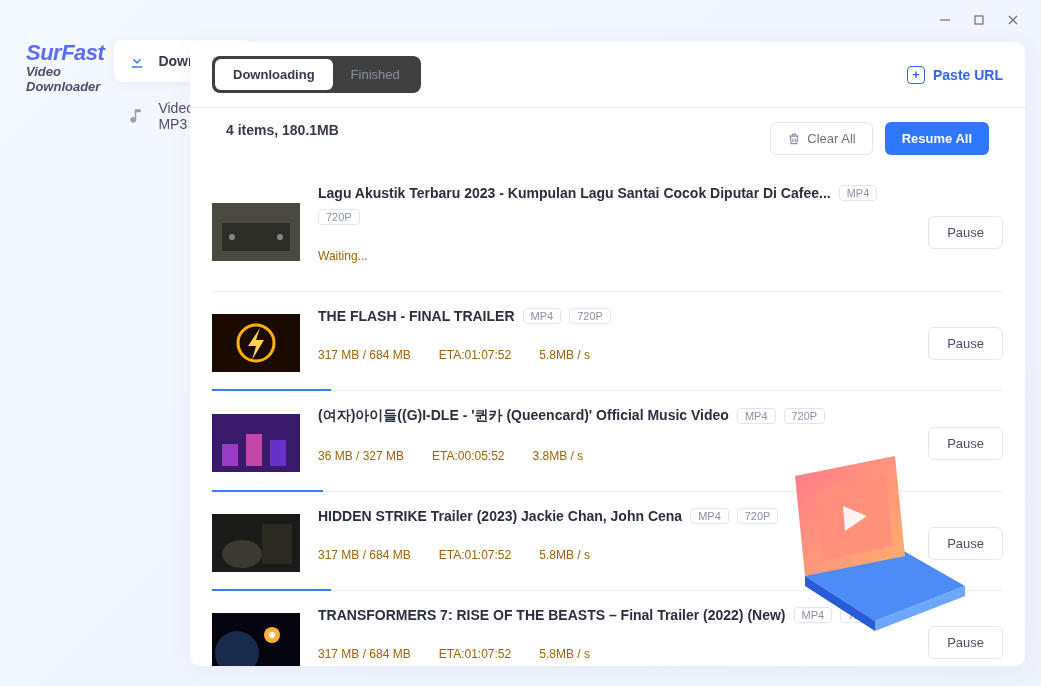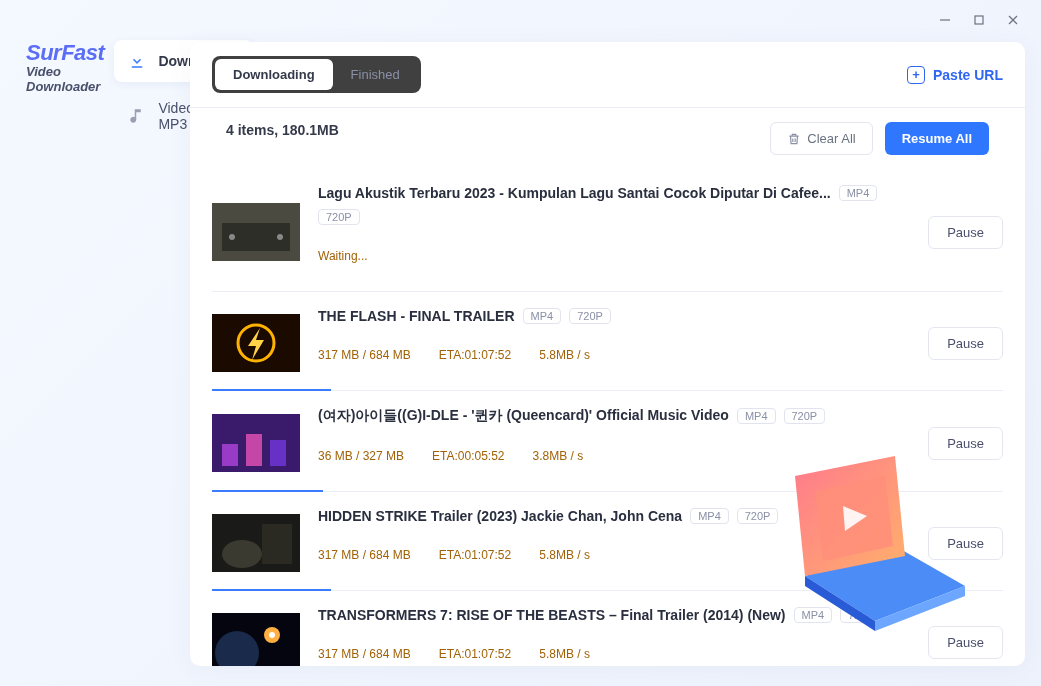--- a/index.html
+++ b/index.html
@@ -252,21 +252,21 @@
     <div class="thumb">
       <svg viewBox="0 0 88 58">
               <rect width="88" height="58" fill="#050510"></rect>
               <circle cx="25" cy="40" r="22" fill="#1a2a4a"></circle>
               <circle cx="60" cy="22" r="8" fill="#ffb040"></circle>
               <circle cx="60" cy="22" r="3" fill="#fff"></circle>
             </svg>
     </div>
     <div class="meta">
       <div class="title-line">
-        <span class="vtitle">TRANSFORMERS 7: RISE OF THE BEASTS – Final Trailer (2014)  (New)</span>
+        <span class="vtitle">TRANSFORMERS 7: RISE OF THE BEASTS – Final Trailer (2022)  (New)</span>
         <span class="badge">MP4</span>
         <span class="badge">720P</span>
       </div>
       <div class="stats">
          <span>317 MB / 684 MB</span>
          <span>ETA:01:07:52</span>
          <span>5.8MB / s</span>
        </div>
     </div>
     <div class="action">

